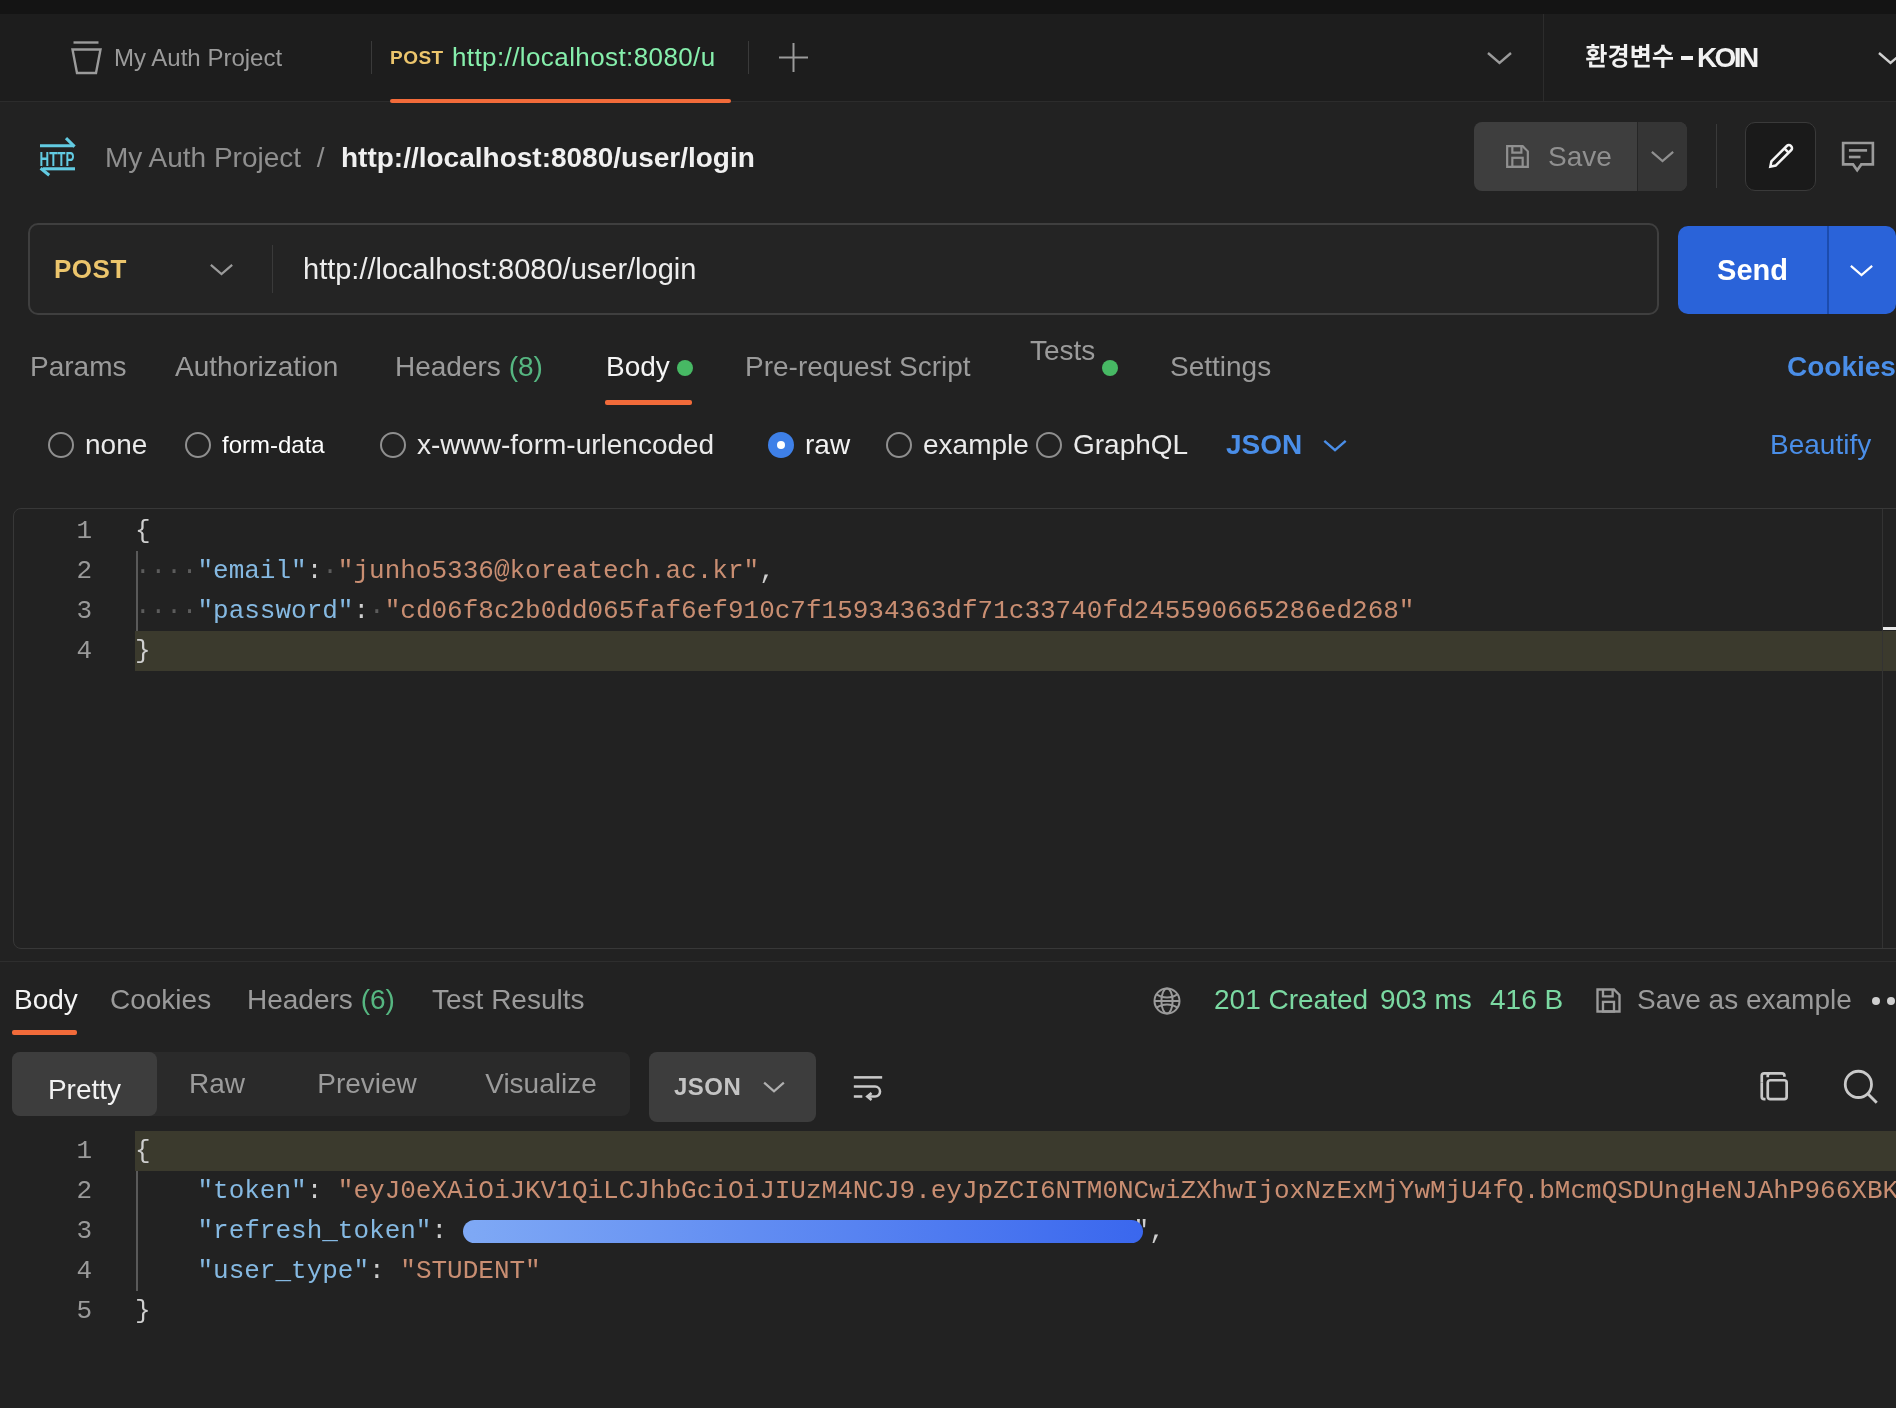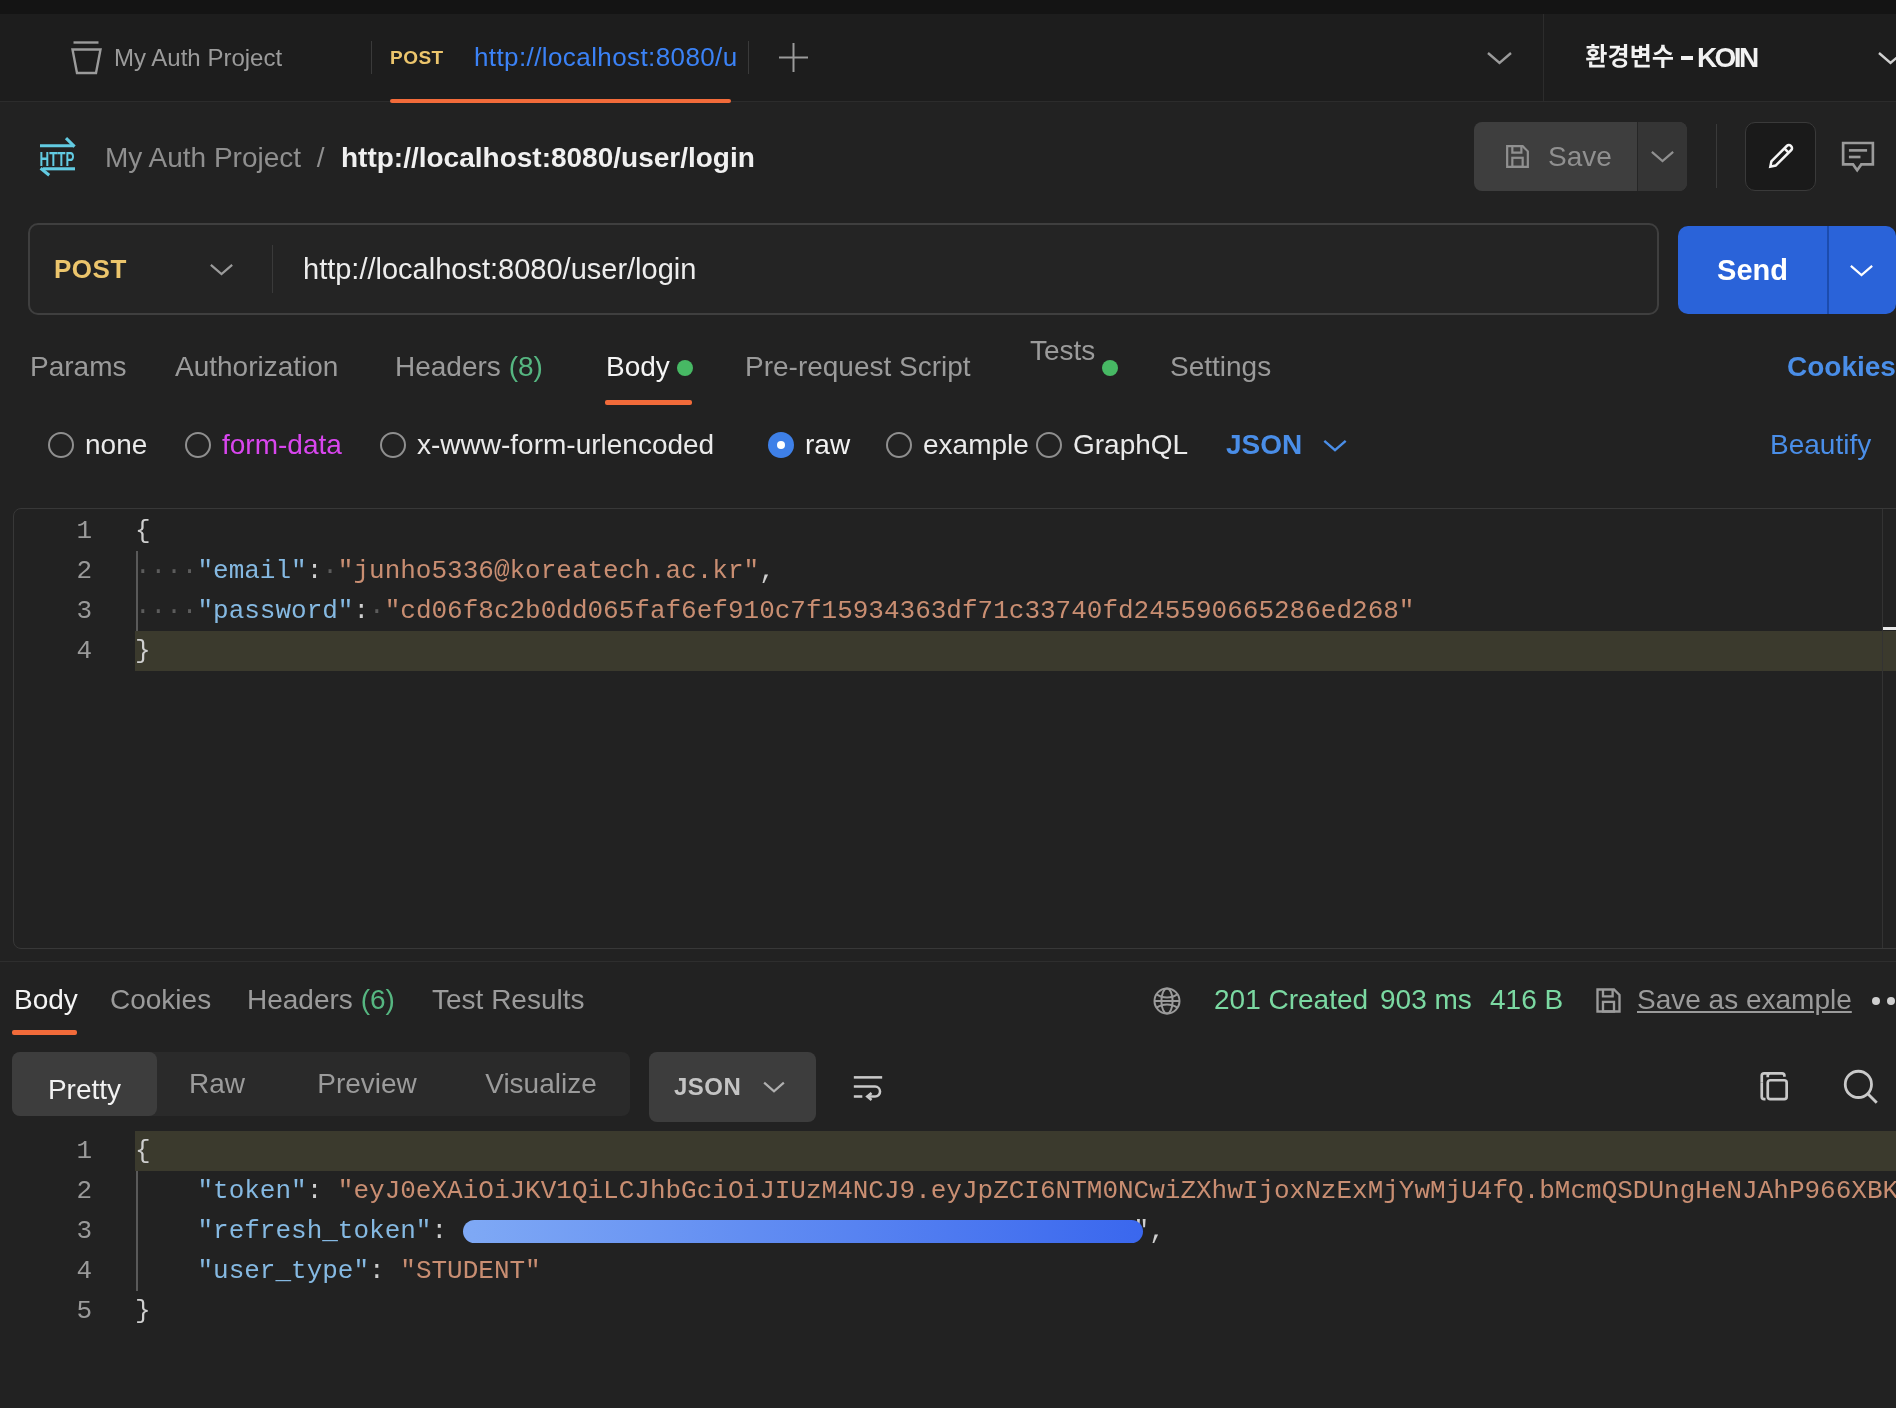--- a/index.html
+++ b/index.html
@@ -30,21 +30,21 @@
   <path d="M1.5 9.5 H29.5 L25 33 H6 Z"></path>
 </svg>
 <div class="txt" style="left:114px;top:14px;height:87px;font-size:24px;color:#9b9b9b;">
     <span class="cc" style="height:87px;">My Auth Project</span>
   </div>
 
 <div class="vline" style="left:371px;top:41px;height:33px;"></div>
 <div class="txt" style="left:390px;top:14px;height:87px;font-size:19px;font-weight:bold;color:#ecc56c;letter-spacing:.5px;">
     <span class="cc" style="height:87px;">POST</span>
   </div>
-<div class="txt" style="left:474px;top:14px;height:87px;font-size:26px;letter-spacing:.4px;color:#3b82f6;">
+<div class="txt" style="left:452px;top:14px;height:87px;font-size:26px;letter-spacing:.4px;color:#86efac;">
     <span class="cc" style="height:87px;">http://localhost:8080/u</span>
   </div>
 <div class="abs" style="left:390px;top:99px;width:341px;height:4px;background:#f26b3a;border-radius:2px;"></div>
 <div class="vline" style="left:748px;top:41px;height:33px;"></div>
 
 <svg class="abs" style="left:779px;top:43px;" width="29" height="29" viewBox="0 0 29 29" stroke="#9b9b9b" stroke-width="2">
   <line x1="14.5" y1="0" x2="14.5" y2="29"></line>
     <line x1="0" y1="14.5" x2="29" y2="14.5"></line>
 </svg>
 
@@ -161,21 +161,21 @@
 <div class="abs" style="left:605px;top:400px;width:87px;height:4.5px;background:#f26b3a;border-radius:2px;"></div>
 <div class="txt" style="left:1787px;top:352px;height:30px;font-size:28px;font-weight:600;color:#4a8ee8;">
     <span class="cc" style="height:30px;">Cookies</span>
   </div>
 
 <div class="abs" style="left:48px;top:432px;width:26px;height:26px;border:2px solid #8f8f8f;border-radius:50%;box-sizing:border-box;"></div>
 <div class="txt" style="left:85px;top:430px;height:30px;font-size:28px;color:#eaeaea;">
     <span class="cc" style="height:30px;">none</span>
   </div>
 <div class="abs" style="left:185px;top:432px;width:26px;height:26px;border:2px solid #8f8f8f;border-radius:50%;box-sizing:border-box;"></div>
-<div class="txt" style="left:222px;top:430px;height:30px;font-size:28px;color:#d946ef;">
+<div class="txt" style="left:222px;top:430px;height:30px;font-size:24px;color:#ffffff;">
     <span class="cc" style="height:30px;">form-data</span>
   </div>
 <div class="abs" style="left:380px;top:432px;width:26px;height:26px;border:2px solid #8f8f8f;border-radius:50%;box-sizing:border-box;"></div>
 <div class="txt" style="left:417px;top:430px;height:30px;font-size:28px;color:#eaeaea;">
     <span class="cc" style="height:30px;">x-www-form-urlencoded</span>
   </div>
 <div class="abs" style="left:768px;top:432px;width:26px;height:26px;background:#3e80e8;border-radius:50%;"></div>
 <div class="abs" style="left:777px;top:441px;width:8px;height:8px;background:#fff;border-radius:50%;"></div>
 <div class="txt" style="left:805px;top:430px;height:30px;font-size:28px;color:#f2f2f2;">
     <span class="cc" style="height:30px;">raw</span>
@@ -238,21 +238,21 @@
     <span class="cc" style="height:30px;">903 ms</span>
   </div>
 <div class="txt" style="left:1490px;top:985px;height:30px;font-size:28px;color:#7bd9a2;">
     <span class="cc" style="height:30px;">416 B</span>
   </div>
 <svg class="abs" style="left:1592px;top:984px;" width="33" height="33" viewBox="0 0 24 24" fill="none" stroke="#9b9b9b" stroke-width="1.7">
   <path d="M4 4 H16 L20 8 V20 H4 Z"></path>
     <path d="M8 4 V9 H15 V4"></path>
     <rect x="8" y="13" width="8" height="7"></rect>
 </svg>
-<div class="txt" style="left:1637px;top:985px;height:30px;font-size:28px;color:#9b9b9b;text-decoration:underline;">
+<div class="txt" style="left:1637px;top:985px;height:30px;font-size:28px;color:#9b9b9b;">
     <span class="cc" style="height:30px;">Save as example</span>
   </div>
 <div class="abs" style="left:1872px;top:997px;width:8px;height:8px;border-radius:50%;background:#cfcfcf;"></div>
 <div class="abs" style="left:1887px;top:997px;width:8px;height:8px;border-radius:50%;background:#cfcfcf;"></div>
 
 <div class="abs" style="left:12px;top:1052px;width:618px;height:64px;background:#2a2a2a;border-radius:8px;"></div>
 <div class="abs" style="left:12px;top:1052px;width:145px;height:64px;background:#3d3d3d;border-radius:8px;"></div>
 <div class="txt" style="left:12px;top:1052px;width:145px;height:64px;font-size:28px;color:#f2f2f2;">
     <span class="cc" style="height:75px;width:145px;justify-content:center;">Pretty</span>
   </div>

